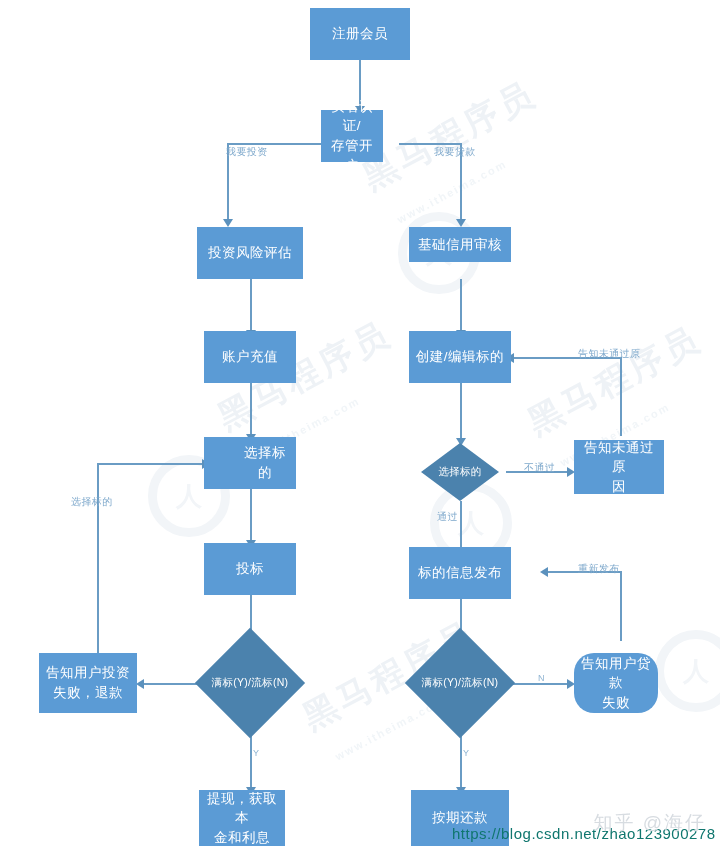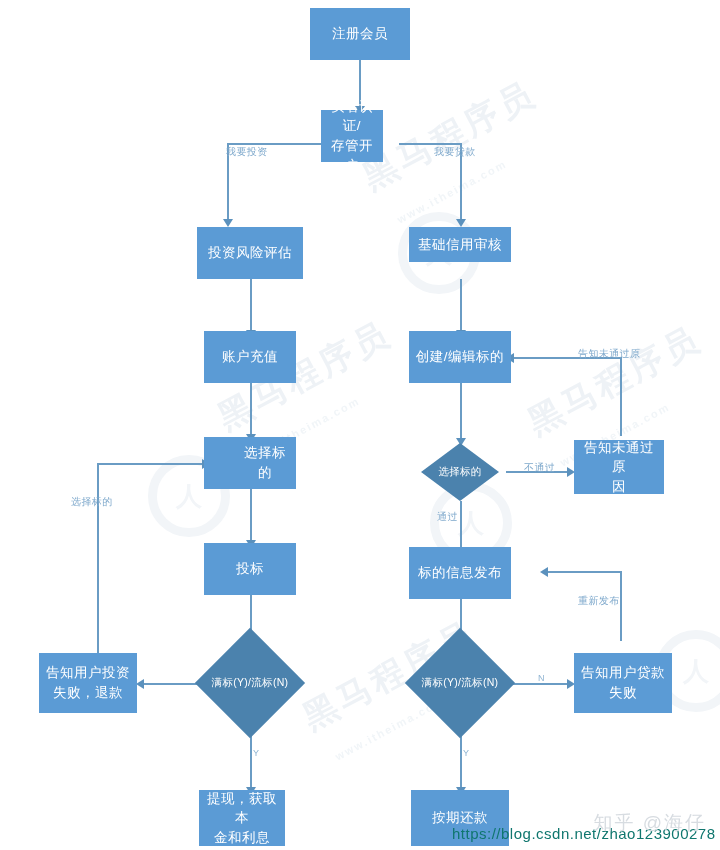--- a/index.html
+++ b/index.html
@@ -220,21 +220,21 @@
   <div class="ln lnv" style="left:460px; top:599px; height:44px;"></div>
   <div class="arrow arrow-down" style="left:456px; top:640px;"></div>
 
   <div class="ln lnh" style="left:506px; top:683px; width:64px;"></div>
   <div class="arrow arrow-right" style="left:567px; top:679px;"></div>
   <div class="elabel-sm" style="left:538px; top:673px;">N</div>
 
   <div class="ln lnv" style="left:620px; top:571px; height:70px;"></div>
   <div class="ln lnh" style="left:546px; top:571px; width:76px;"></div>
   <div class="arrow arrow-left" style="left:540px; top:567px;"></div>
-  <div class="elabel" style="left:578px; top:594px;">重新发布</div>
+  <div class="elabel" style="left:578px; top:562px;">重新发布</div>
 
   <div class="ln lnv" style="left:460px; top:724px; height:66px;"></div>
   <div class="arrow arrow-down" style="left:456px; top:787px;"></div>
   <div class="elabel-sm" style="left:463px; top:748px;">Y</div>
 
   <div class="node" style="left:310px; top:8px; width:100px; height:52px;">注册会员</div>
 
   <div class="node" style="left:321px; top:110px; width:62px; height:52px; white-space:pre-line;">实名认证/
 存管开户</div>
 
@@ -269,21 +269,21 @@
   <div class="node" style="left:574px; top:440px; width:90px; height:54px; white-space:pre-line;">告知未通过原
 因</div>
 
   <div class="node" style="left:409px; top:547px; width:102px; height:52px;">标的信息发布</div>
 
   <div class="diamond-wrap" style="left:421px; top:644px; width:78px; height:78px;">
     <div class="diamond-shape"></div>
     <div class="diamond-label">满标(Y)/流标(N)</div>
   </div>
 
-  <div class="node" style="left:574px; top:653px; width:98px; height:60px; white-space:pre-line;">告知用户贷款
+  <div class="node" style="left:574px; top:653px; width:84px; height:60px; white-space:pre-line;border-radius:20px;">告知用户贷款
 失败</div>
 
   <div class="node" style="left:411px; top:790px; width:98px; height:56px;">按期还款</div>
 
   <div class="footer-url">https://blog.csdn.net/zhao123900278</div>
   <div class="footer-credit">知乎 @海仔</div>
 
 </div>
 
 </body></html>

